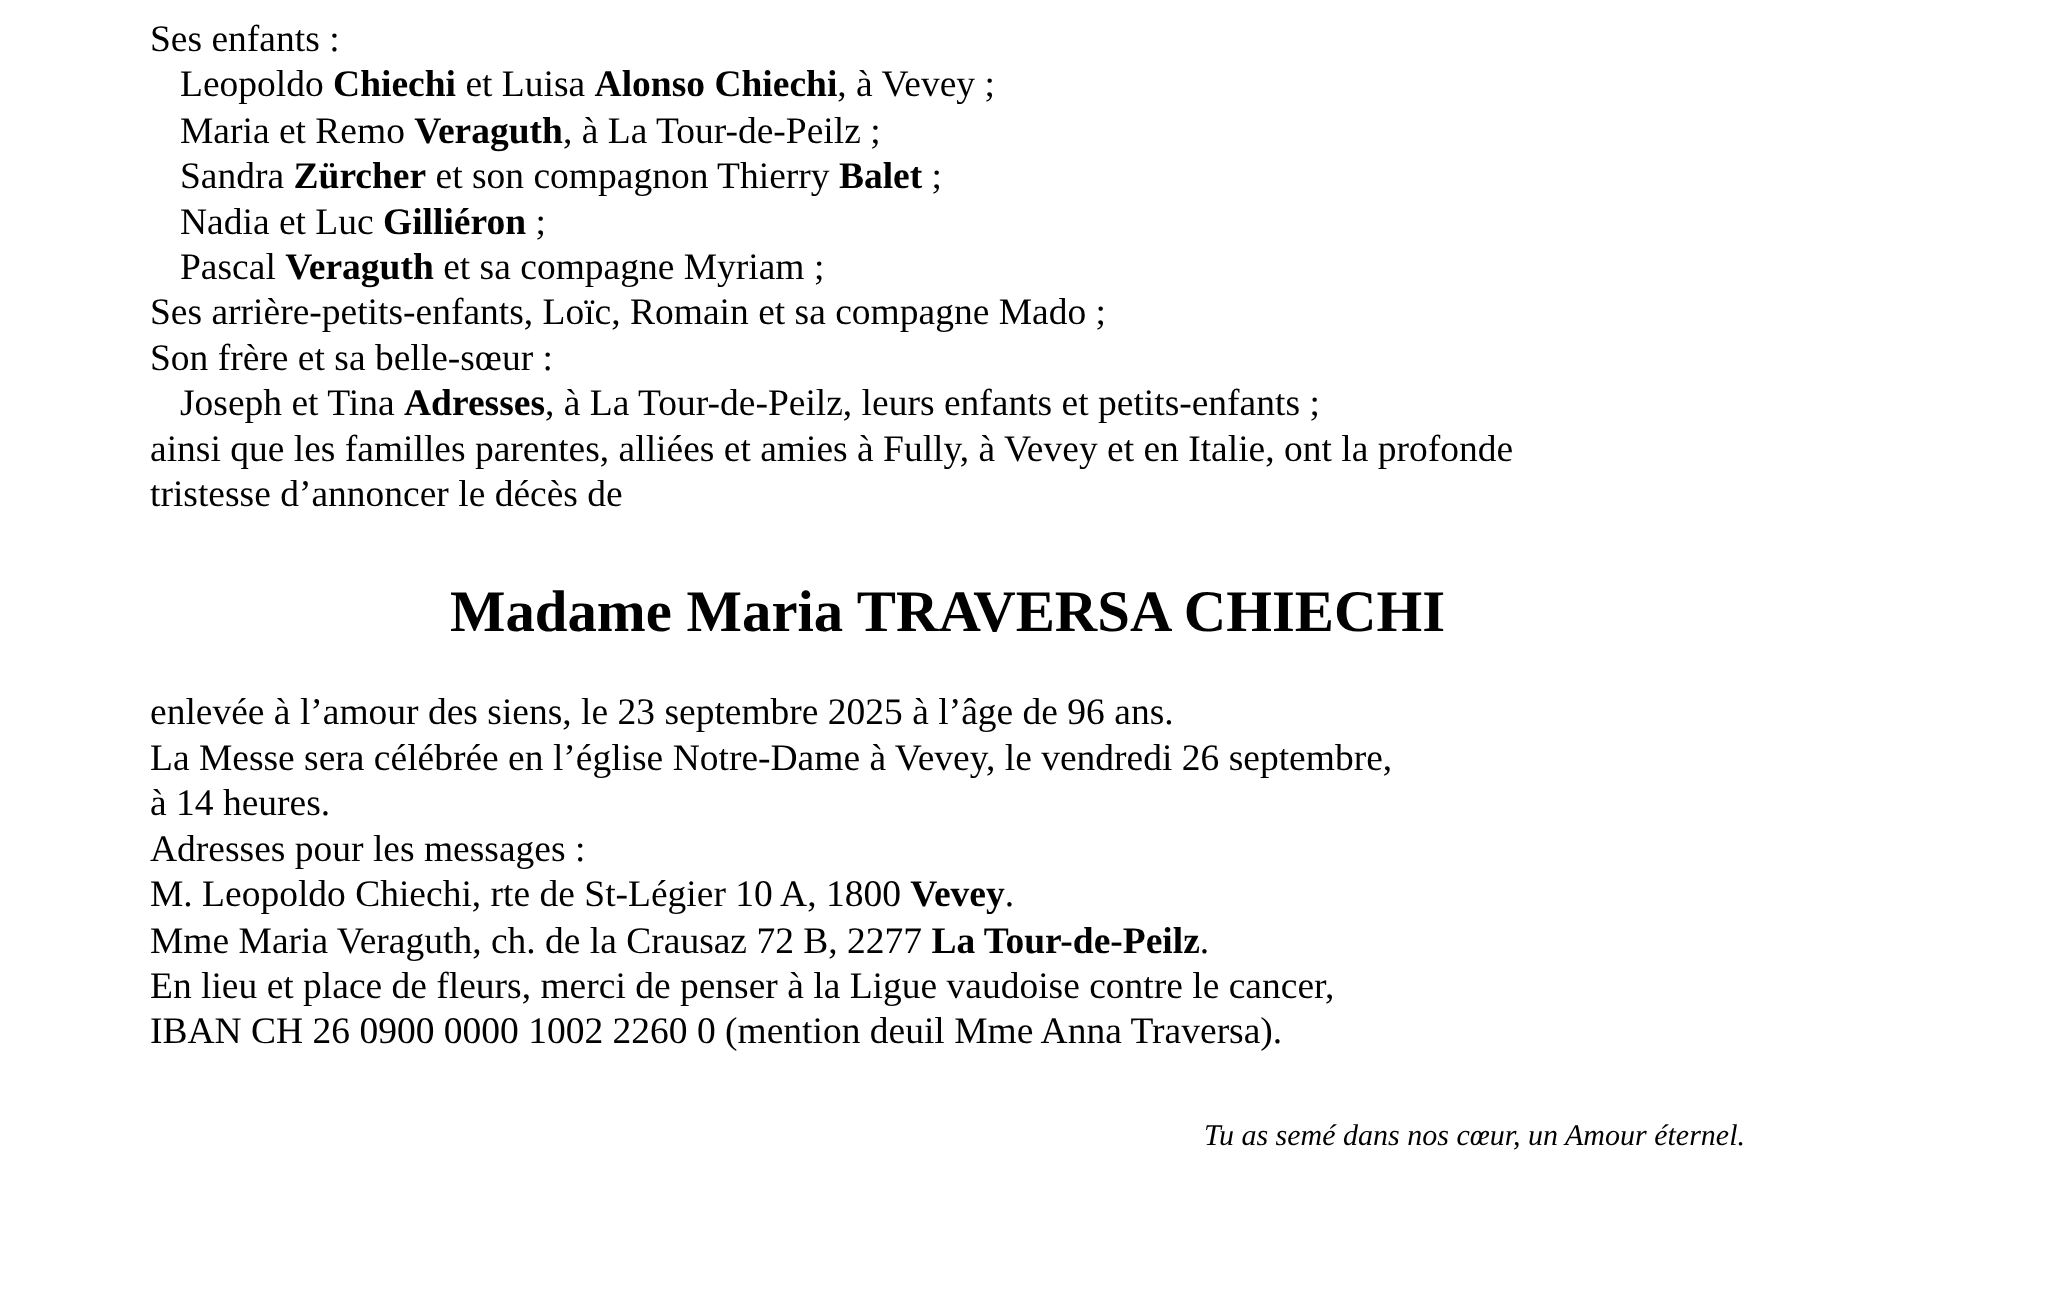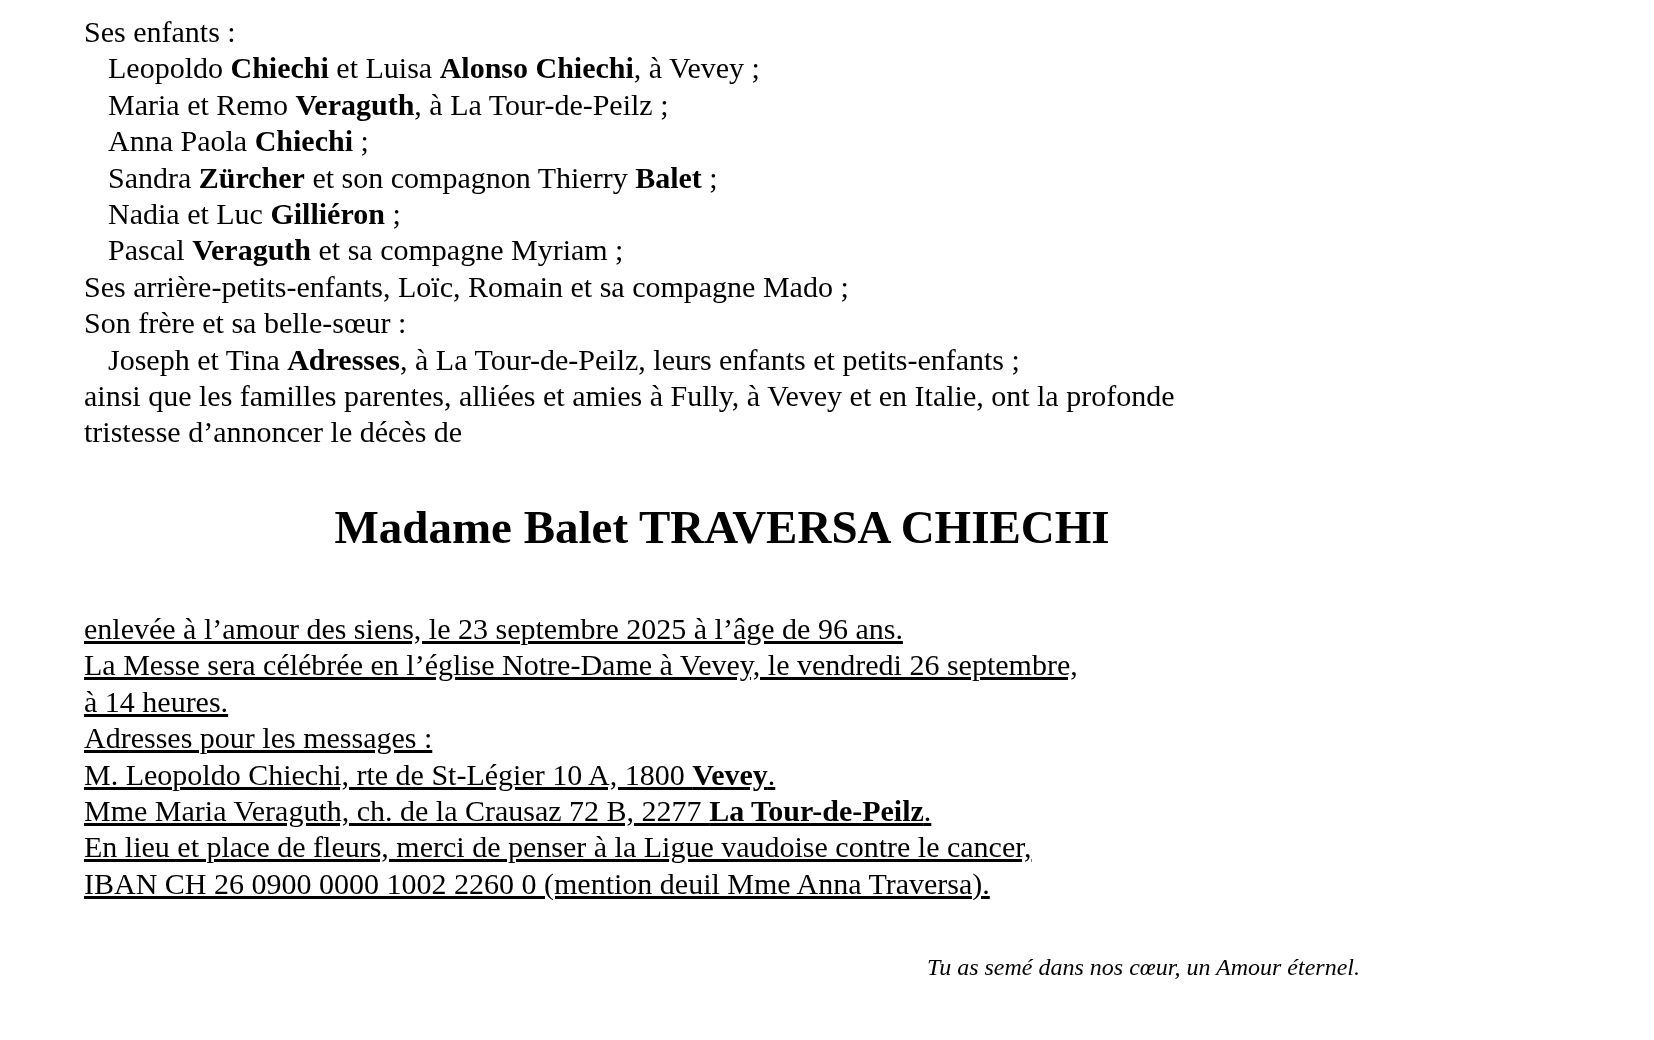--- a/index.html
+++ b/index.html
@@ -11,21 +11,21 @@
     width: 1654px;
     height: 1040px;
     overflow: hidden;
     font-family: "Liberation Serif", "DejaVu Serif", serif;
     color: #000000;
   }
   .page {
     box-sizing: border-box;
     width: 1654px;
     height: 788px;
-    padding: 14px 190px 0 84px;
+    padding: 14px 190px 0 120px;
   }
   .content {
     width: 1276px;
   }
   .line {
     font-size: 30px;
     line-height: 36.4px;
     white-space: nowrap;
   }
   .line.indent {
@@ -36,54 +36,52 @@
   }
   .title {
     margin: 48px 0 0 0;
     font-size: 47px;
     line-height: 56px;
     font-weight: bold;
     text-align: center;
     white-space: nowrap;
   }
   .details {
-    margin-top: 56px;
-    text-decoration: underline;
+    margin-top: 34px;
   }
   .closing {
     margin-top: 47px;
     font-size: 24px;
     line-height: 36.4px;
     font-style: italic;
     text-align: right;
     white-space: nowrap;
   }
 </style>
 </head>
 <body>
 
 <div class="page">
   <div class="content">
 
     <div id="family-lines" class="family">
         <div class="line"><span>Ses enfants :</span></div>
         <div class="line indent"><span>Leopoldo </span><b>Chiechi</b><span> et Luisa </span><b>Alonso Chiechi</b><span>, à Vevey ;</span></div>
         <div class="line indent"><span>Maria et Remo </span><b>Veraguth</b><span>, à La Tour-de-Peilz ;</span></div>
-        <div class="line indent"><span>Anna Paola </span><b>Chiechi</b><span> ;</span></div>
         <div class="line indent"><span>Sandra </span><b>Zürcher</b><span> et son compagnon Thierry </span><b>Balet</b><span> ;</span></div>
         <div class="line indent"><span>Nadia et Luc </span><b>Gilliéron</b><span> ;</span></div>
         <div class="line indent"><span>Pascal </span><b>Veraguth</b><span> et sa compagne Myriam ;</span></div>
         <div class="line"><span>Ses arrière-petits-enfants, Loïc, Romain et sa compagne Mado ;</span></div>
         <div class="line"><span>Son frère et sa belle-sœur :</span></div>
         <div class="line indent"><span>Joseph et Tina </span><b>Adresses</b><span>, à La Tour-de-Peilz, leurs enfants et petits-enfants ;</span></div>
         <div class="line"><span>ainsi que les familles parentes, alliées et amies à Fully, à Vevey et en Italie, ont la profonde</span></div>
         <div class="line"><span>tristesse d’annoncer le décès de</span></div>
       </div>
 
-    <h1 class="title">Madame Balet TRAVERSA CHIECHI</h1>
+    <h1 class="title">Madame Maria TRAVERSA CHIECHI</h1>
 
     <div id="detail-lines" class="details">
         <div class="line"><span>enlevée à l’amour des siens, le 23 septembre 2025 à l’âge de 96 ans.</span></div>
         <div class="line"><span>La Messe sera célébrée en l’église Notre-Dame à Vevey, le vendredi 26 septembre,</span></div>
         <div class="line"><span>à 14 heures.</span></div>
         <div class="line"><span>Adresses pour les messages :</span></div>
         <div class="line"><span>M. Leopoldo Chiechi, rte de St-Légier 10 A, 1800 </span><b>Vevey</b><span>.</span></div>
         <div class="line"><span>Mme Maria Veraguth, ch. de la Crausaz 72 B, 2277 </span><b>La Tour-de-Peilz</b><span>.</span></div>
         <div class="line"><span>En lieu et place de fleurs, merci de penser à la Ligue vaudoise contre le cancer,</span></div>
         <div class="line"><span>IBAN CH 26 0900 0000 1002 2260 0 (mention deuil Mme Anna Traversa).</span></div>

